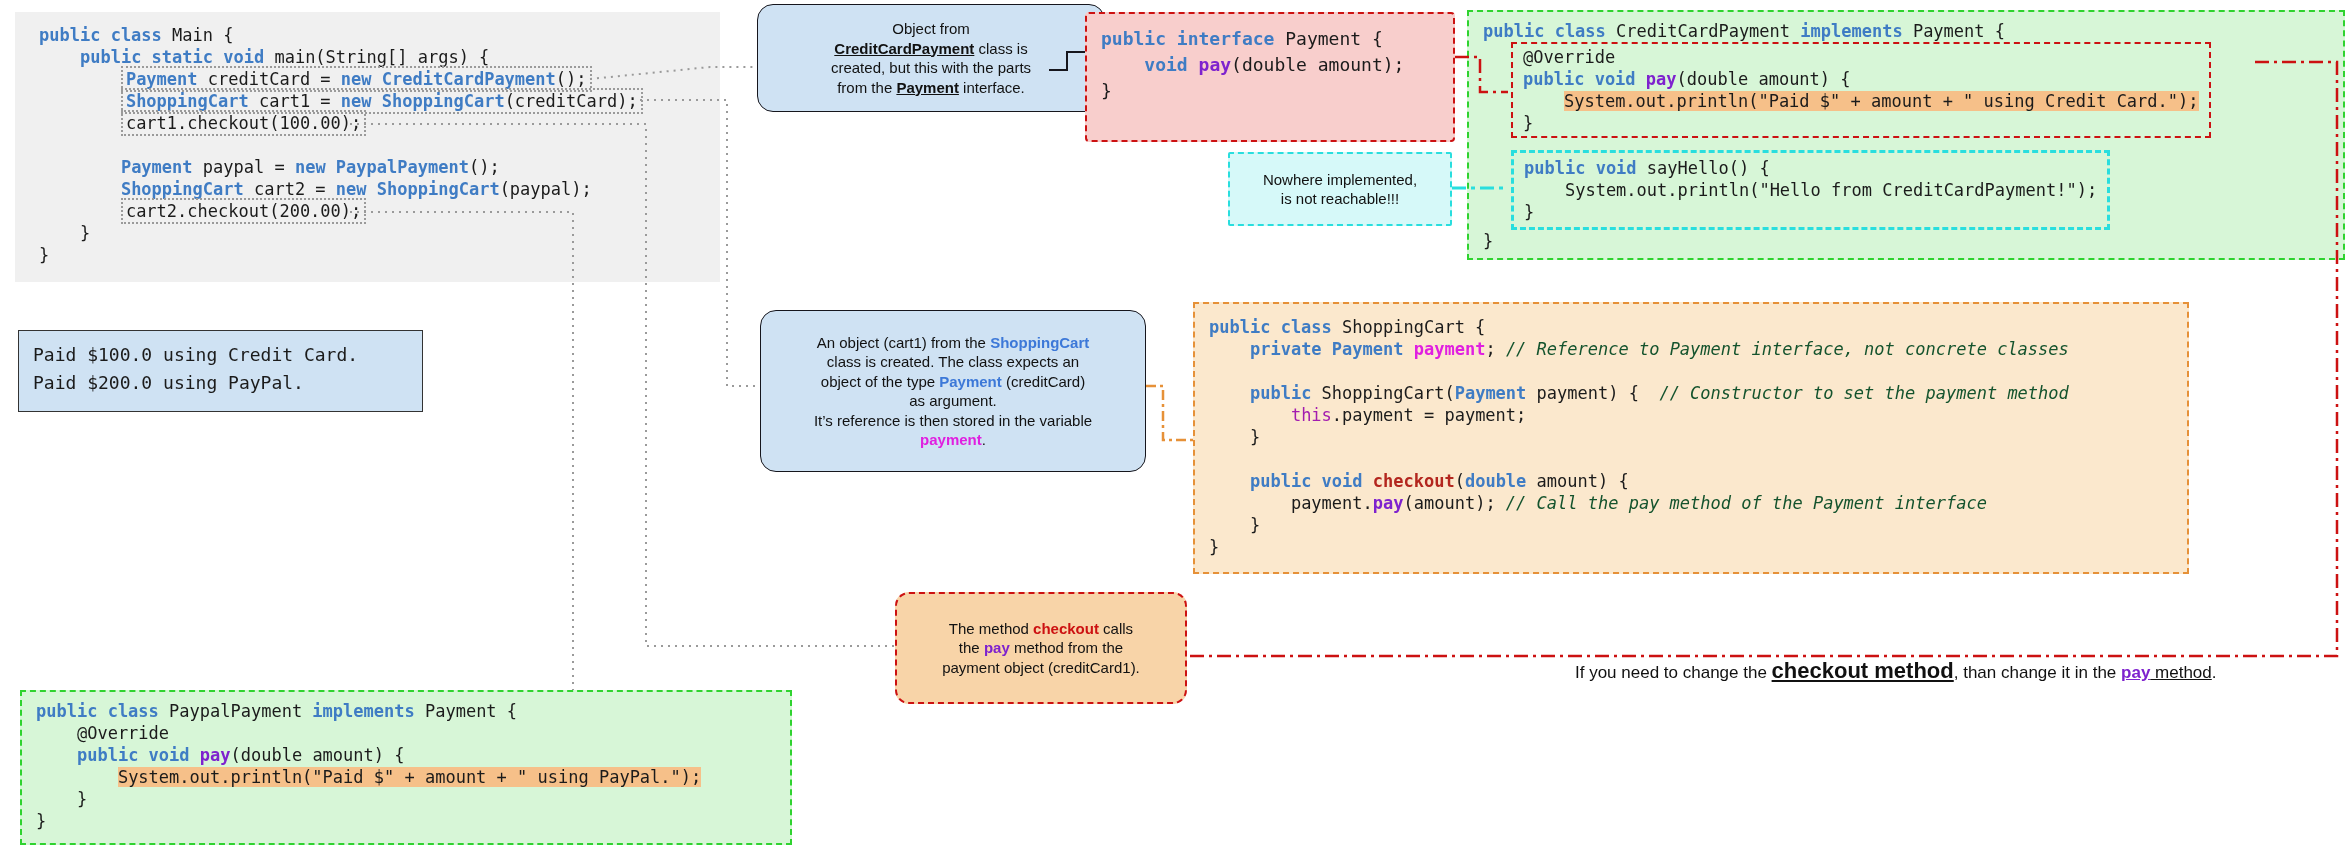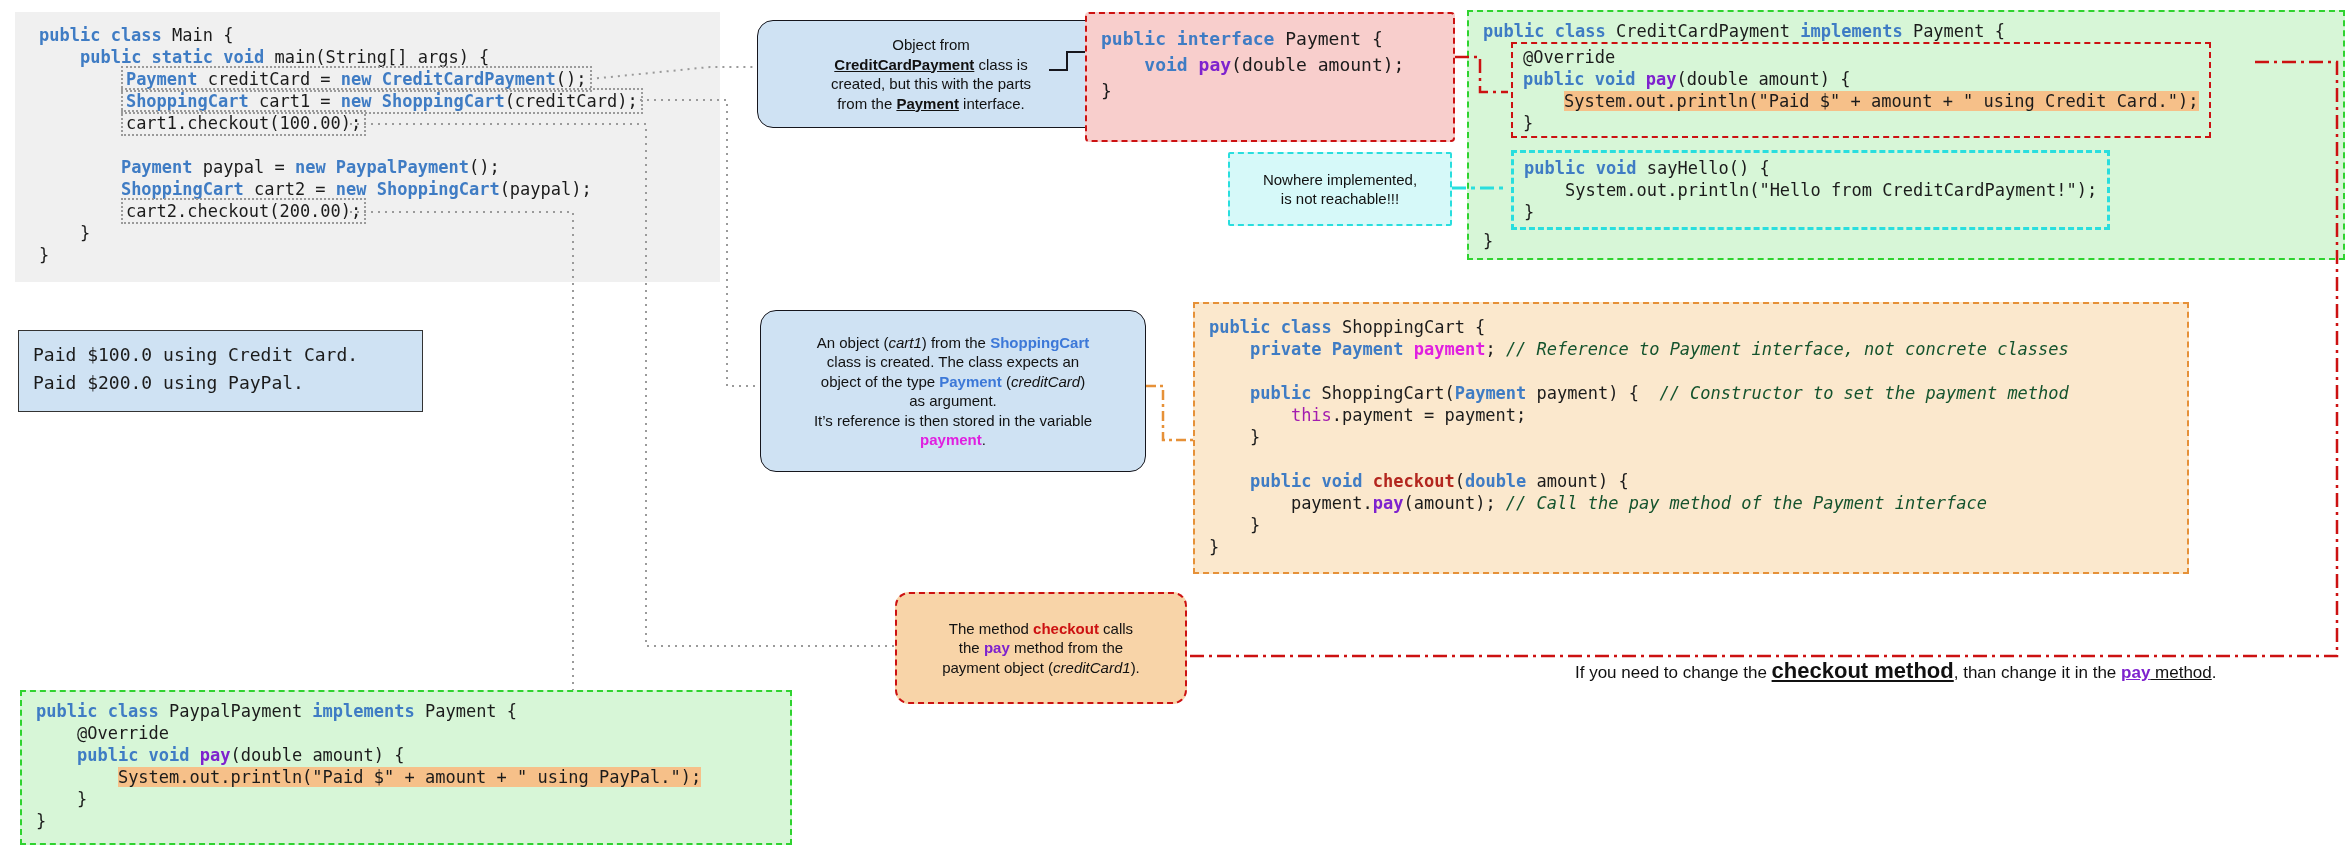--- a/index.html
+++ b/index.html
@@ -20,21 +20,21 @@
   .rect-cyan{border:3px dashed #29dede;margin-left:28px;margin-top:12px;padding:4px 10px;width:fit-content;}
   .dotted-box{display:inline-block;border:2px dotted #9a9a9a;padding:0 3px;margin:-2px 0;}
   
   .k{color:#3f7cc4;font-weight:bold;}
   .m{color:#7e22ce;font-weight:bold;}
   .mg{color:#e020e0;font-weight:bold;}
   .r{color:#b3261e;font-weight:bold;}
   .c{color:#14532d;font-style:italic;}
   .th{color:#a21caf;font-weight:normal;}
   .hl{background:#f6c089;}
-  .it{font-style:italic;}
+  .it{}
   .bu{font-weight:bold;text-decoration:underline;}
   .bb{color:#3c78d8;font-weight:bold;}
   .pb{color:#7e22ce;font-weight:bold;}
   .rb{color:#cc1111;font-weight:bold;}
   .mb{color:#e020e0;font-weight:bold;}
   .big{font-size:22px;font-weight:bold;text-decoration:underline;}
   .u{text-decoration:underline;}
   .pu{color:#7e22ce;font-weight:bold;text-decoration:underline;}
   
   .callout{border:1.6px solid #16161d;border-radius:16px;text-align:center;
@@ -74,21 +74,21 @@
     <div class="cl"><span>        </span><span class="dotted-box"><span class="k">ShoppingCart</span><span> cart1 = </span><span class="k">new </span><span class="k">ShoppingCart</span><span>(creditCard);</span></span></div>
     <div class="cl"><span>        </span><span class="dotted-box"><span>cart1.checkout(100.00);</span></span></div>
     <div class="cl">&nbsp;</div>
     <div class="cl"><span>        </span><span class="k">Payment</span><span> paypal = </span><span class="k">new </span><span class="k">PaypalPayment</span><span>();</span></div>
     <div class="cl"><span>        </span><span class="k">ShoppingCart</span><span> cart2 = </span><span class="k">new </span><span class="k">ShoppingCart</span><span>(paypal);</span></div>
     <div class="cl"><span>        </span><span class="dotted-box"><span>cart2.checkout(200.00);</span></span></div>
     <div class="cl"><span>    }</span></div>
     <div class="cl"><span>}</span></div>
   </div>
 
-<div class="abs callout co-blue" style="left:757px;top:20px;width:348px;height:108px;">
+<div class="abs callout co-blue" style="left:757px;top:4px;width:348px;height:108px;">
     <div class="cl"><span>Object from</span></div>
     <div class="cl"><span class="bu">CreditCardPayment</span><span> class is</span></div>
     <div class="cl"><span>created, but this with the parts</span></div>
     <div class="cl"><span>from the </span><span class="bu">Payment</span><span> interface.</span></div>
   </div>
 
 <div class="abs panel-pink" style="left:1085px;top:12px;width:370px;height:130px;">
   <div class="code">
       <div class="cl"><span class="k">public interface </span><span>Payment {</span></div>
       <div class="cl"><span>    </span><span class="k">void </span><span class="m">pay</span><span>(double amount);</span></div>

